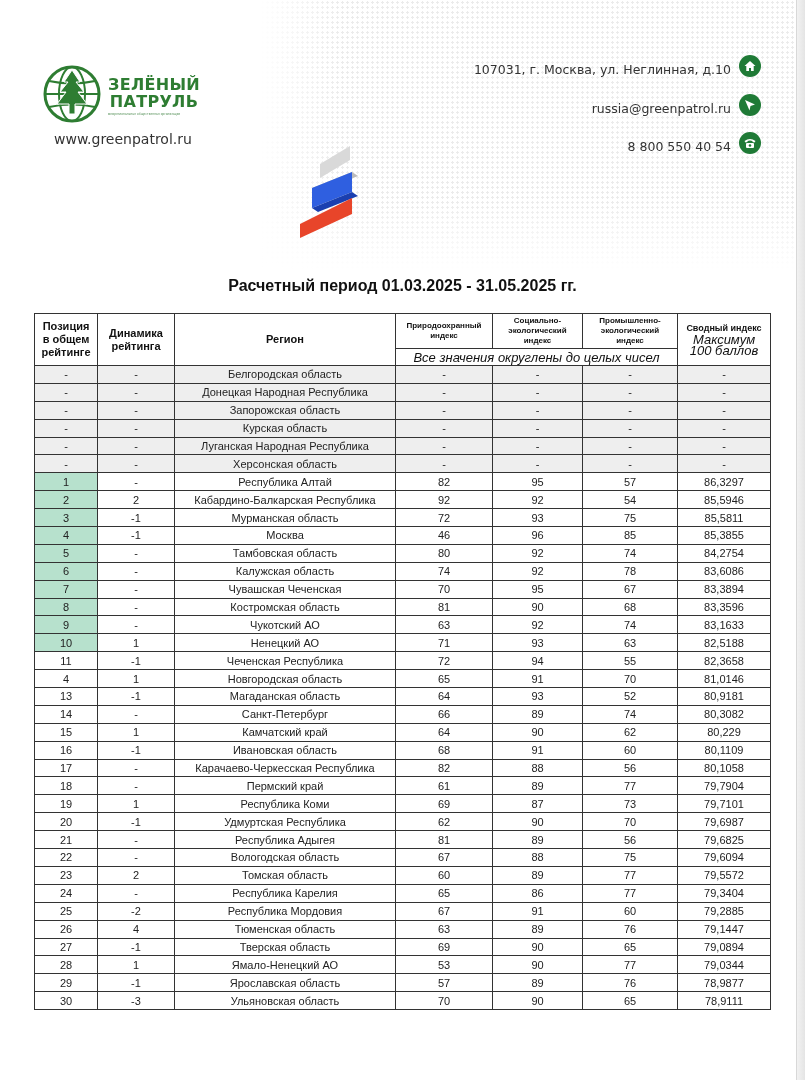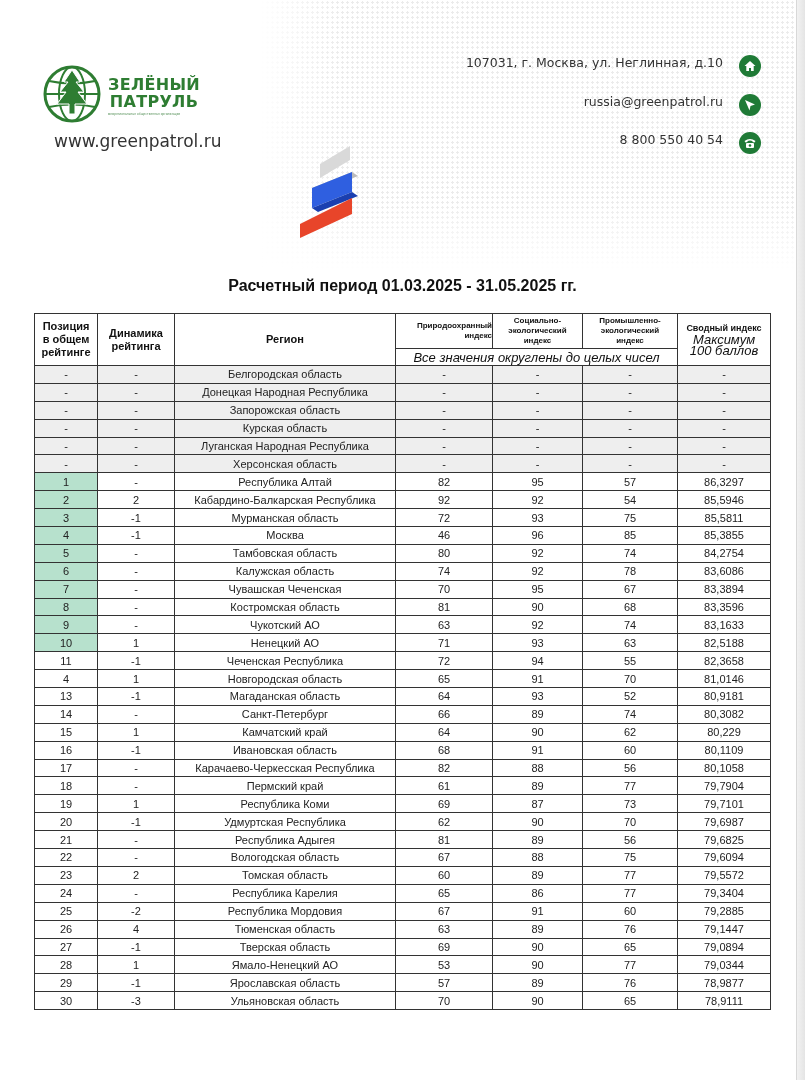--- a/index.html
+++ b/index.html
@@ -31,25 +31,25 @@
   .logo-title {
     position: absolute; left: 66px; top: 12px;
     font-family: "DejaVu Sans", sans-serif; font-weight: bold;
     font-size: 16px; line-height: 17px; color: #2e7d32; letter-spacing: 0.3px; text-align: center;
   }
   .logo-sub {
     position: absolute; left: 66px; top: 48px; font-size: 3px; color: #4b8a4e; letter-spacing: 0.2px; width: 100px; white-space: nowrap;
   }
   .site-url {
     position: absolute; left: 54px; top: 131px;
-    font-family: "DejaVu Sans", sans-serif; font-size: 17px; color: #333;
+    font-family: "DejaVu Sans", sans-serif; font-size: 14px; color: #333;
   }
 
   
-  .contact { position: absolute; right: 44px; display: flex; align-items: flex-start; gap: 16px; }
+  .contact { position: absolute; right: 44px; display: flex; align-items: flex-end; gap: 8px; }
   .contact-text { font-family: "DejaVu Sans", sans-serif; font-size: 12.5px; color: #333; white-space: nowrap; }
   .contact-icon {
     width: 22px; height: 22px; border-radius: 50%; background: #1f7a36;
     display: flex; align-items: center; justify-content: center;
   }
 
   
   .ner { position: absolute; left: 298px; top: 142px; width: 220px; height: 100px; }
   .ner-text {
     position: absolute; left: 46px; top: 26px;
@@ -160,21 +160,21 @@
       <th rowspan="2" class="h-main" style="height:38px;">
         <div>Позиция</div>
         <div>в общем</div>
         <div>рейтинге</div>
       </th>
       <th rowspan="2" class="h-main">
         <div>Динамика</div>
         <div>рейтинга</div>
       </th>
       <th rowspan="2" class="h-main">Регион</th>
-      <th class="h-small" style="height:34px;text-align:right;">
+      <th class="h-small" style="height:34px;">
         <div>Природоохранный</div>
         <div>индекс</div>
       </th>
       <th class="h-small">
         <div>Социально-</div>
         <div>экологический</div>
         <div>индекс</div>
       </th>
       <th class="h-small">
         <div>Промышленно-</div>

